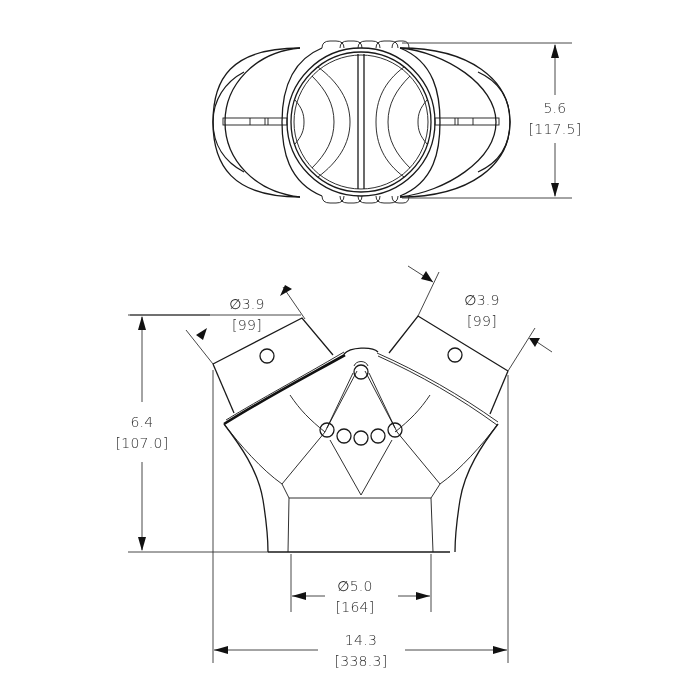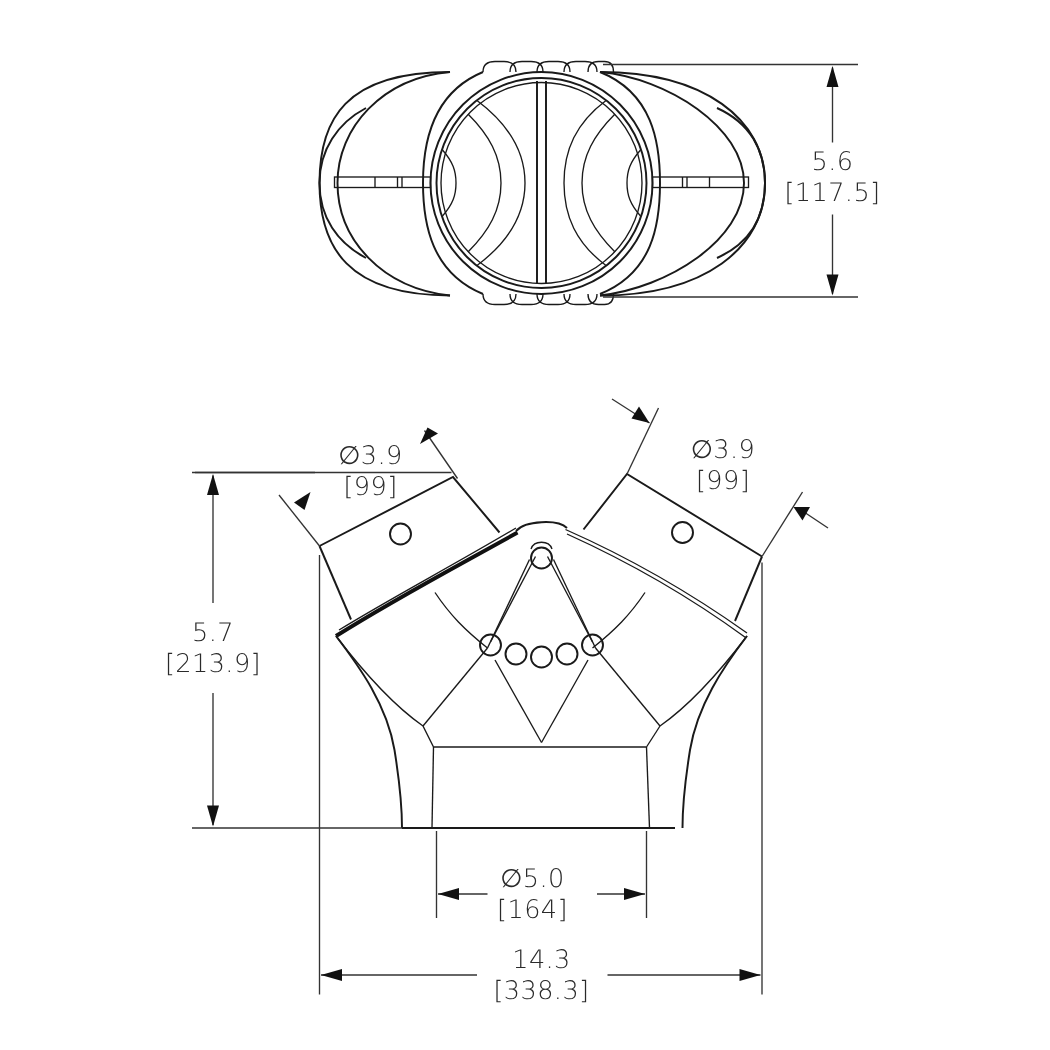--- a/index.html
+++ b/index.html
@@ -3,21 +3,21 @@
 <meta charset="utf-8">
 <style>
   html, body { margin: 0; padding: 0; background: #ffffff; }
   body { width: 700px; height: 700px; position: relative; overflow: hidden; font-family: "DejaVu Sans", sans-serif; }
   #drawing { position: absolute; left: 0; top: 0; width: 700px; height: 700px; }
   .ln { stroke: #1a1a1a; stroke-width: 1.3; fill: none; }
   .thin { stroke: #1a1a1a; stroke-width: 0.9; fill: none; }
   .dim { stroke: #333; stroke-width: 0.9; fill: none; }
   .arrow { fill: #111; stroke: none; }
   .bold { stroke: #111; stroke-width: 2.6; fill: none; }
-  .lbl { position: absolute; font-family: "DejaVu Sans", sans-serif; font-size: 17px; color: #2a2a2a; text-align: center; line-height: 21px; font-weight: 300; letter-spacing: 0.3px; }
+  .lbl { position: absolute; font-family: "DejaVu Sans", sans-serif; font-size: 14px; color: #2a2a2a; text-align: center; line-height: 21px; font-weight: 300; letter-spacing: 0.3px; }
   .lbl span { display: block; }
 </style>
 </head>
 <body>
 
 <svg id="drawing" viewBox="0 0 700 700" xmlns="http://www.w3.org/2000/svg">
 
   <g>
 
     <path class="ln" d="M300,48 C230,48 213,80 213,122 C213,165 232,197 300,197"></path>
@@ -182,22 +182,22 @@
   <span>∅3.9</span>
   <span>[99]</span>
 </div>
 
 <div class="lbl" style="left:447px; top:290px; width:70px;">
   <span>∅3.9</span>
   <span>[99]</span>
 </div>
 
 <div class="lbl" style="left:102px; top:412px; width:80px;">
-  <span>5.7</span>
-  <span>[213.9]</span>
+  <span>6.4</span>
+  <span>[107.0]</span>
 </div>
 
 <div class="lbl" style="left:320px; top:576px; width:70px;">
   <span>∅5.0</span>
   <span>[164]</span>
 </div>
 
 <div class="lbl" style="left:316px; top:630px; width:90px;">
   <span>14.3</span>
   <span>[338.3]</span>

